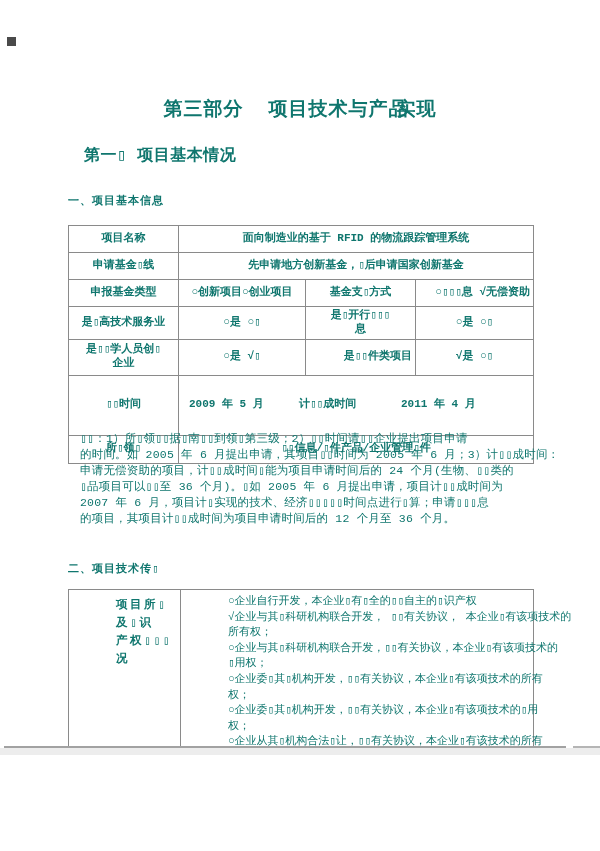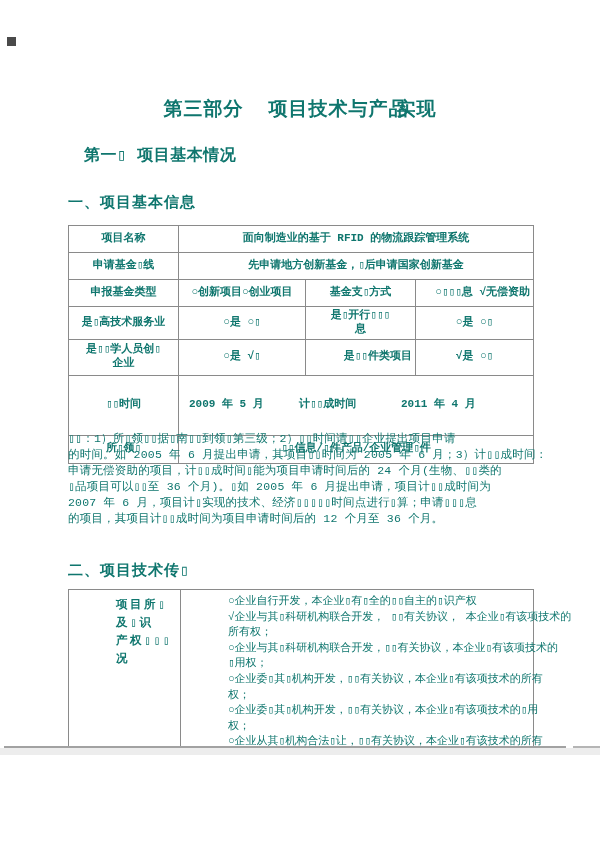--- a/index.html
+++ b/index.html
@@ -15,21 +15,21 @@
   .doc-title {
     position:absolute; top:96px; left:0; width:600px; text-align:center;
     font-size:19px; font-weight:bold; white-space:pre; letter-spacing:1px;
   }
   .doc-title .overlap { margin-right:-12px; }
   .h1 {
     position:absolute; top:145px; left:84px; font-size:16px; font-weight:bold;
     white-space:pre; letter-spacing:0.5px;
   }
   .sub-label {
-    position:absolute; left:68px; font-size:15px; font-weight:bold;
+    position:absolute; left:68px; font-size:11px; font-weight:bold;
     letter-spacing:1px;
   }
   .sub1 { top:193px; }
   .sub2 { top:561px; }
 
   table.t1 {
     position:absolute; top:225px; left:68px; width:465px;
     border-collapse:collapse; table-layout:fixed;
   }
   table.t1 td {
@@ -39,21 +39,21 @@
   }
   table.t1 td.left { text-align:right; }
   table.t1 td.rel { position:relative; }
   .t6span { position:absolute; top:50%; transform:translateY(-50%); white-space:pre; }
   .t6a { left:10px; } .t6b { left:120px; } .t6c { left:222px; }
 
   .notes {
     position:absolute; top:431px; left:68px; width:474px;
     font-size:11.5px; line-height:16px; letter-spacing:0.2px;
   }
-  .notes div { white-space:pre; }
+  .notes div { white-space:pre;margin-left:12px; }
 
   table.t2 {
     position:absolute; top:589px; left:68px; width:465px;
     border-collapse:collapse; table-layout:fixed;
   }
   table.t2 td { border:1px solid #8a8a8a; vertical-align:top;padding-left:47px; }
   .t2label {
     font-size:11.5px; font-weight:bold; letter-spacing:2.5px;
     line-height:18px; padding:6px 4px 0 8px; white-space:pre-line;
   }

